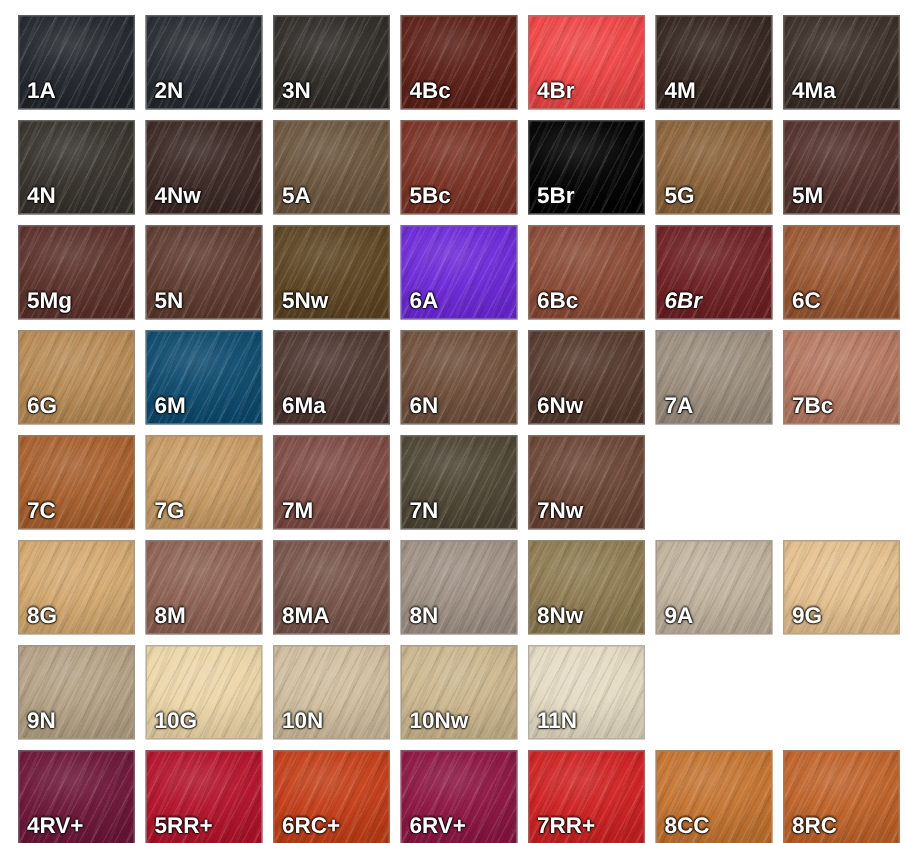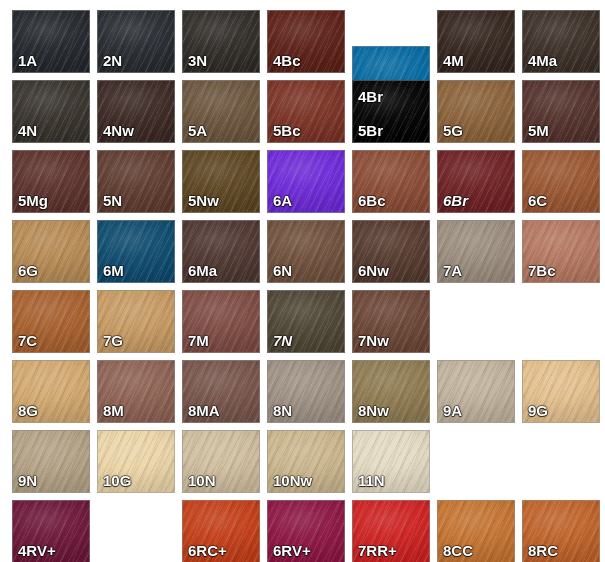--- a/index.html
+++ b/index.html
@@ -94,21 +94,21 @@
         <span class="label">2N</span>
       </div>
       <div class="swatch" style="left: 182px; background-color: rgb(46, 42, 38);">
         <div class="tex"></div>
         <span class="label">3N</span>
       </div>
       <div class="swatch" style="left: 267px; background-color: rgb(92, 31, 22);">
         <div class="tex"></div>
         <span class="label">4Bc</span>
       </div>
-      <div class="swatch" style="left: 352px; background-color: #0369a1; margin-top: 36px;">
+      <div class="swatch" style="left: 352px; background-color: #ef4444;">
         <div class="tex"></div>
         <span class="label">4Br</span>
       </div>
       <div class="swatch" style="left: 437px; background-color: rgb(51, 36, 29);">
         <div class="tex"></div>
         <span class="label">4M</span>
       </div>
       <div class="swatch" style="left: 522px; background-color: rgb(58, 46, 38); text-align: center;">
         <div class="tex"></div>
         <span class="label">4Ma</span>
@@ -210,21 +210,21 @@
         <span class="label">7C</span>
       </div>
       <div class="swatch" style="left: 97px; background-color: rgb(199, 154, 98);">
         <div class="tex"></div>
         <span class="label">7G</span>
       </div>
       <div class="swatch" style="left: 182px; background-color: rgb(125, 74, 66);">
         <div class="tex"></div>
         <span class="label">7M</span>
       </div>
-      <div class="swatch" style="left: 267px; background-color: rgb(77, 68, 51); font-style: italic;">
+      <div class="swatch" style="left: 267px; background-color: rgb(77, 68, 51);">
         <div class="tex"></div>
         <span class="label">7N</span>
       </div>
       <div class="swatch" style="left: 352px; background-color: rgb(106, 68, 52);">
         <div class="tex"></div>
         <span class="label">7Nw</span>
       </div>
     </div>
     <div class="swatch-row" style="top: 360px;">
       <div class="swatch" style="left: 12px; background-color: rgb(211, 168, 110);">
@@ -275,20 +275,24 @@
       </div>
       <div class="swatch" style="left: 352px; background-color: rgb(228, 218, 194);">
         <div class="tex"></div>
         <span class="label">11N</span>
       </div>
     </div>
     <div class="swatch-row" style="top: 500px;">
       <div class="swatch" style="left: 12px; background-color: rgb(109, 21, 56);">
         <div class="tex"></div>
         <span class="label">4RV+</span>
+      </div>
+      <div class="swatch" style="left: 97px; background-color: rgb(180, 18, 42);">
+        <div class="tex"></div>
+        <span class="label">5RR+</span>
       </div>
       <div class="swatch" style="left: 182px; background-color: rgb(196, 61, 22);">
         <div class="tex"></div>
         <span class="label">6RC+</span>
       </div>
       <div class="swatch" style="left: 267px; background-color: rgb(141, 20, 66);">
         <div class="tex"></div>
         <span class="label">6RV+</span>
       </div>
       <div class="swatch" style="left: 352px; background-color: rgb(207, 32, 32);">

